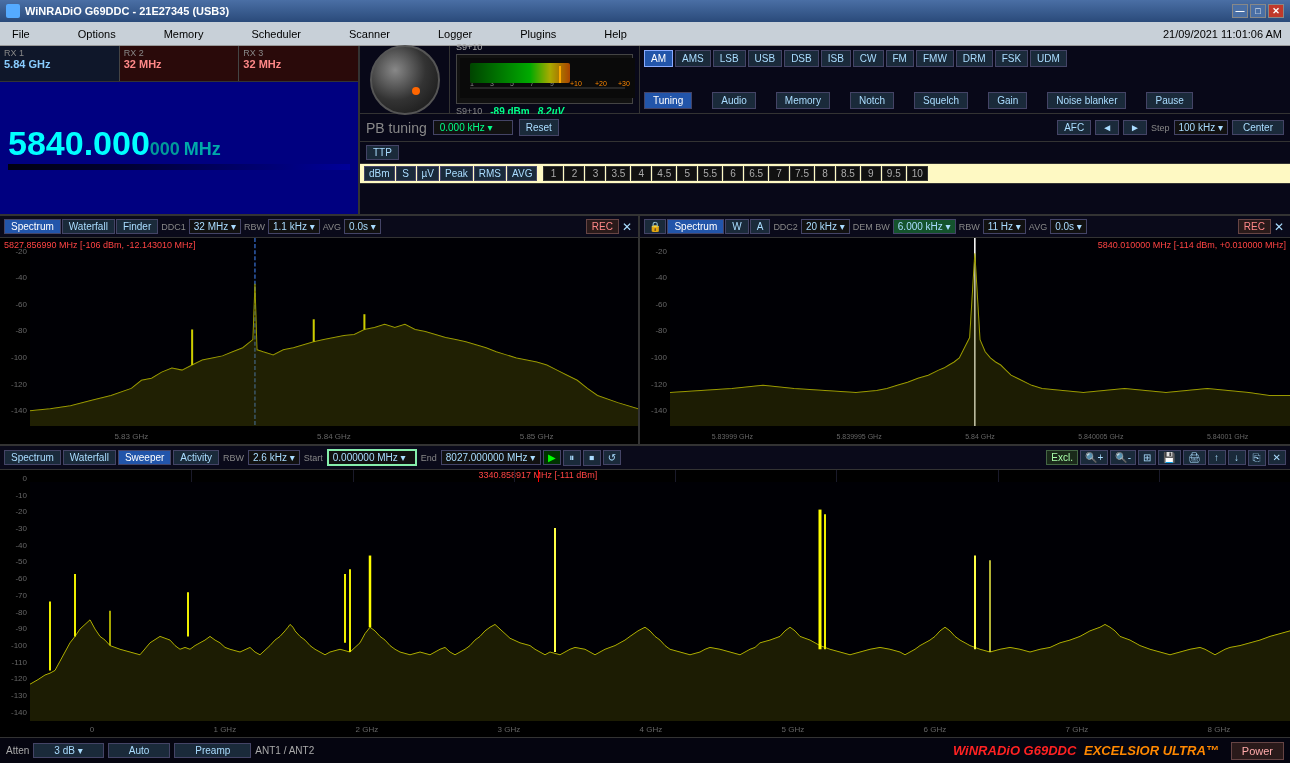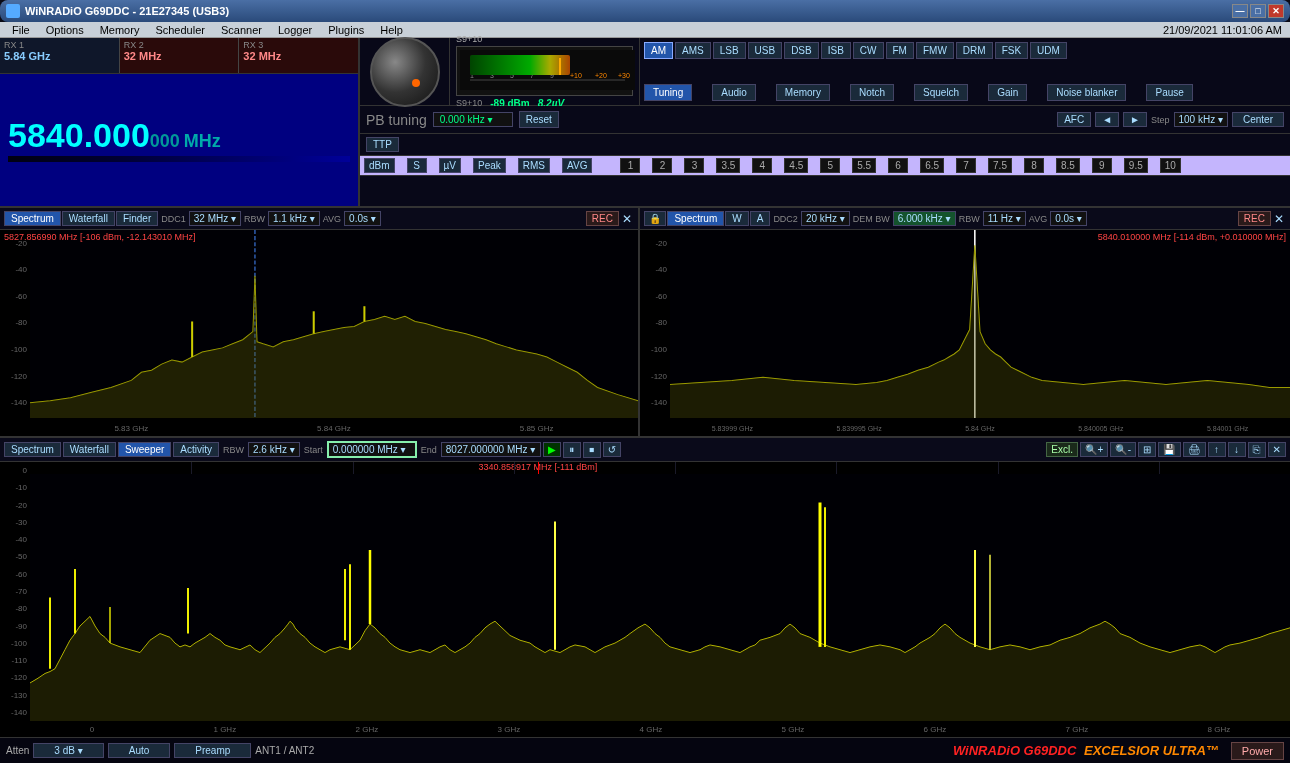--- a/index.html
+++ b/index.html
@@ -16,21 +16,20 @@
     
     #titlebar {
       background: linear-gradient(to bottom, #4a6fa5, #2a4a7a);
       height: 22px;
       display: flex;
       align-items: center;
       padding: 0 6px;
       color: white;
       font-size: 11px;
       font-weight: bold;
-      border-radius: 8px;
     }
     #titlebar-icon {
       width: 14px; height: 14px;
       background: #5af;
       border-radius: 2px;
       margin-right: 5px;
     }
     #titlebar-controls {
       margin-left: auto;
       display: flex;
@@ -41,25 +40,26 @@
       background: #4a6fa5;
       border: 1px solid #888;
       display: flex; align-items: center; justify-content: center;
       font-size: 9px; color: white; cursor: pointer;
     }
     .tb-btn.close { background: #c0392b; }
 
     
     #menubar {
       background: #c8d0d8;
-      height: 16px;
+      height: 24px;
       display: flex;
       align-items: center;
       padding: 0 4px;
       border-bottom: 1px solid #999;
+      gap: 32px;
     }
     .menu-item {
       padding: 2px 8px;
       font-size: 11px;
       color: #000;
       cursor: pointer;
     }
     #menubar-date {
       margin-left: auto;
       font-size: 11px;
@@ -655,21 +655,21 @@
           <span style="color:#888;font-size:9px;">Step</span>
           <div style="background:#111;border:1px solid #446;color:#adf;padding:1px 4px;font-size:10px;">100 kHz ▾</div>
           <button id="center-btn">Center</button>
         </div>
       </div>
 
       <div style="display:flex;height:22px;border-bottom:1px solid #333;align-items:center;padding:2px 6px;gap:4px;background:#080818;">
         <button class="afc-btn">TTP</button>
       </div>
 
-      <div id="sscale-row" style="display:flex;align-items:center;gap:12px;padding:2px 4px;background:#c4b5fd;flex-wrap:wrap;">
+      <div id="sscale-row" style="display:flex;align-items:center;gap:1px;padding:2px 4px;background:#fef9c3;flex-wrap:wrap;">
         <button class="sscale-btn label">dBm</button>
         <button class="sscale-btn label">S</button>
         <button class="sscale-btn label">µV</button>
         <button class="sscale-btn label">Peak</button>
         <button class="sscale-btn label">RMS</button>
         <button class="sscale-btn label">AVG</button>
         <div style="width:4px;"></div>
         <button class="sscale-btn">1</button>
         <button class="sscale-btn">2</button>
         <button class="sscale-btn">3</button>

